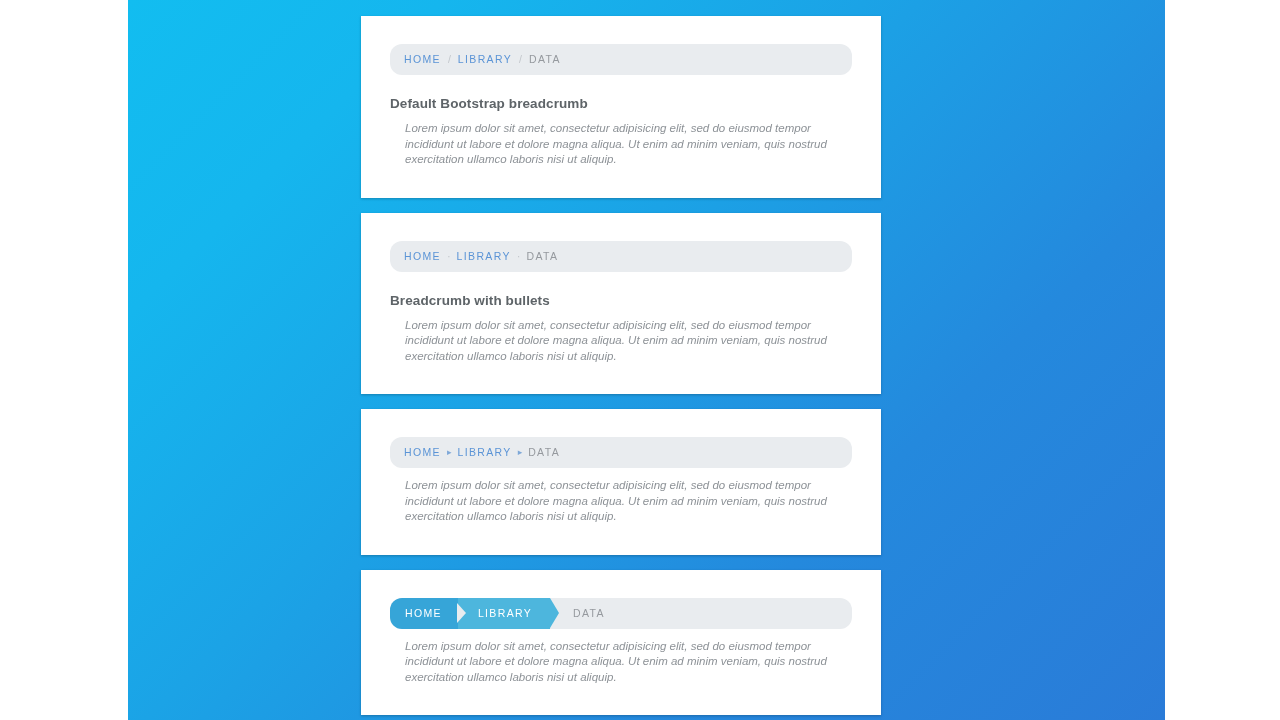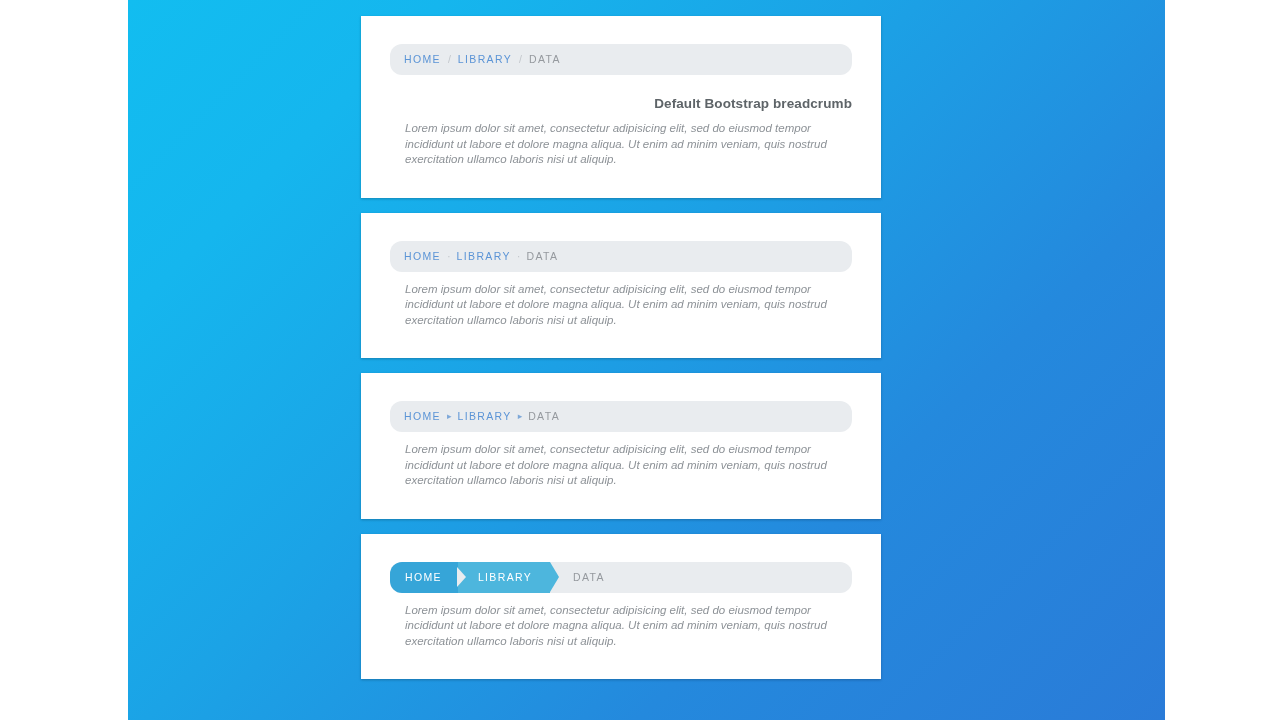--- a/index.html
+++ b/index.html
@@ -141,21 +141,20 @@
     padding: 0 14px 0 23px;
   }
 
   
   .card-title {
     margin: 21px 0 0 0;
     font-size: 13.5px;
     font-weight: bold;
     color: #5e6468;
     letter-spacing: 0.1px;
-    text-align: right;
   }
   .card-body {
     margin: 10px 0 0 15px;
     font-size: 11.5px;
     font-style: italic;
     color: #8d9297;
     line-height: 1.35;
     max-width: 455px;
   }
 </style>
@@ -181,20 +180,21 @@
     </div>
 
     <div class="card">
       <nav class="crumb-bar">
         <a class="crumb-link" href="#">HOME</a>
         <span class="sep bullet">·</span>
         <a class="crumb-link" href="#">LIBRARY</a>
         <span class="sep bullet">·</span>
         <span class="crumb-current">DATA</span>
       </nav>
+      <h3 class="card-title">Breadcrumb with bullets</h3>
       <p class="card-body">Lorem ipsum dolor sit amet, consectetur adipisicing elit, sed do eiusmod tempor incididunt ut labore et dolore magna aliqua. Ut enim ad minim veniam, quis nostrud exercitation ullamco laboris nisi ut aliquip.</p>
     </div>
 
     <div class="card">
       <nav class="crumb-bar">
         <a class="crumb-link" href="#">HOME</a>
         <span class="sep caret">▸</span>
         <a class="crumb-link" href="#">LIBRARY</a>
         <span class="sep caret">▸</span>
         <span class="crumb-current">DATA</span>

